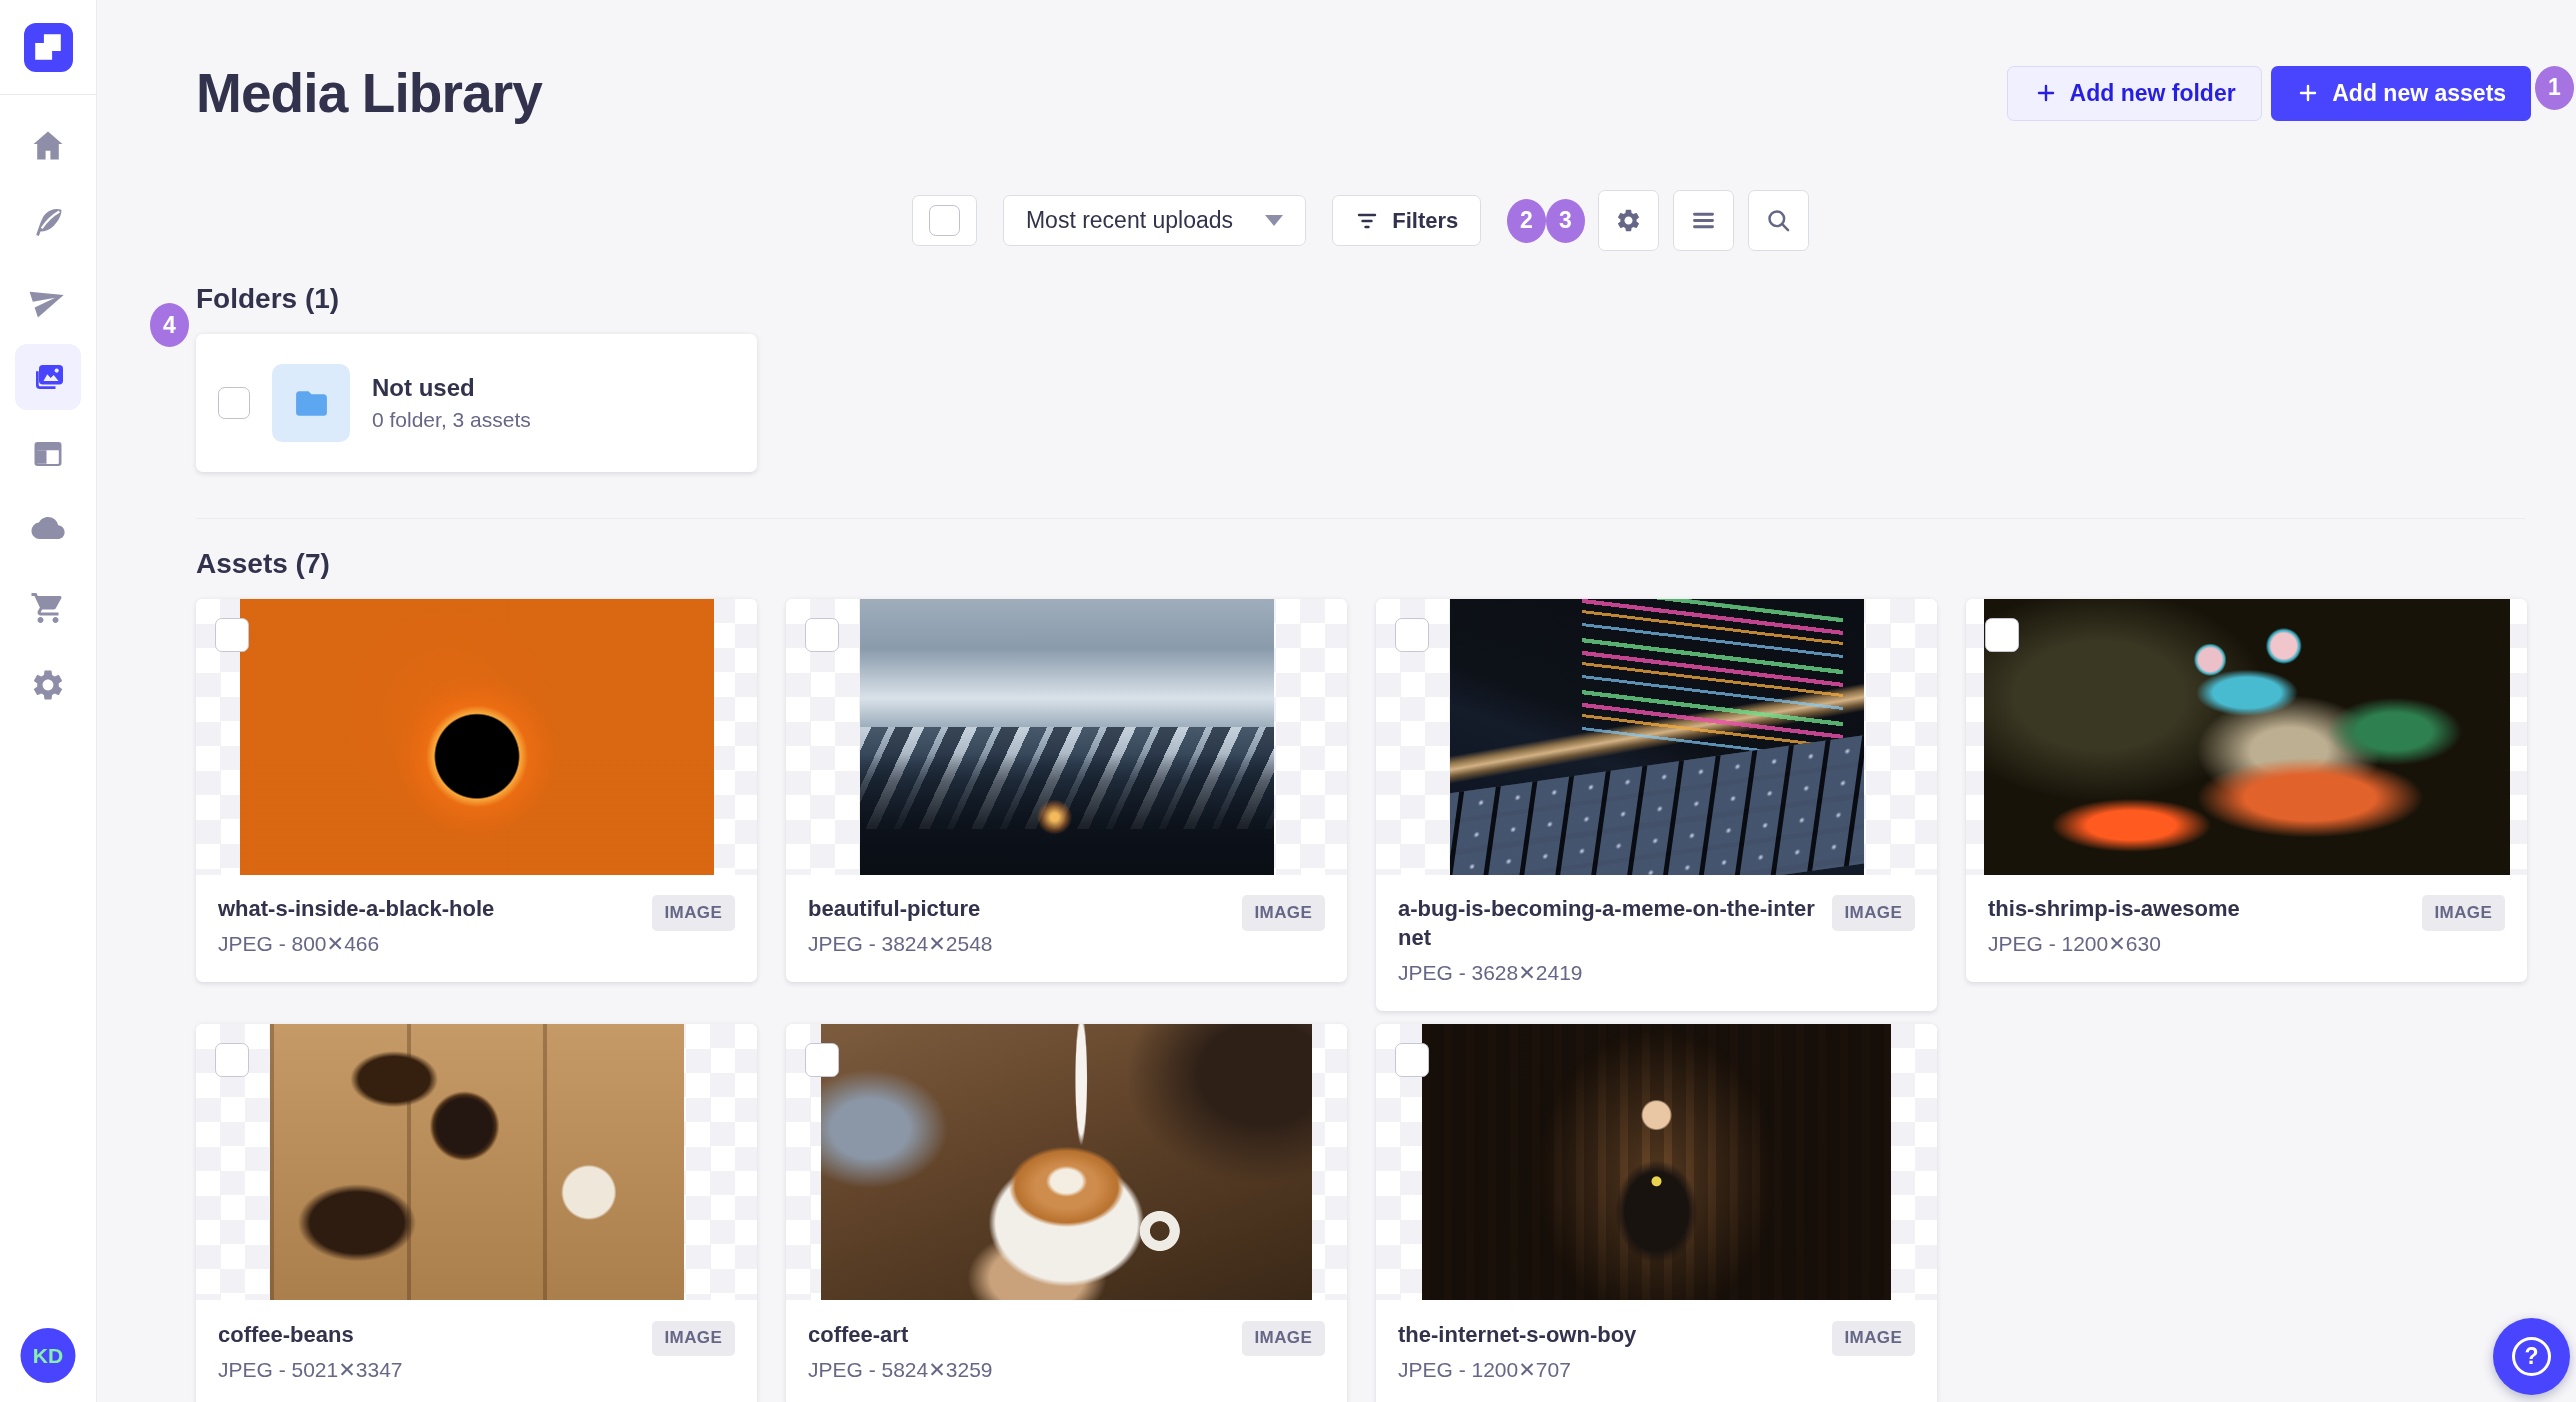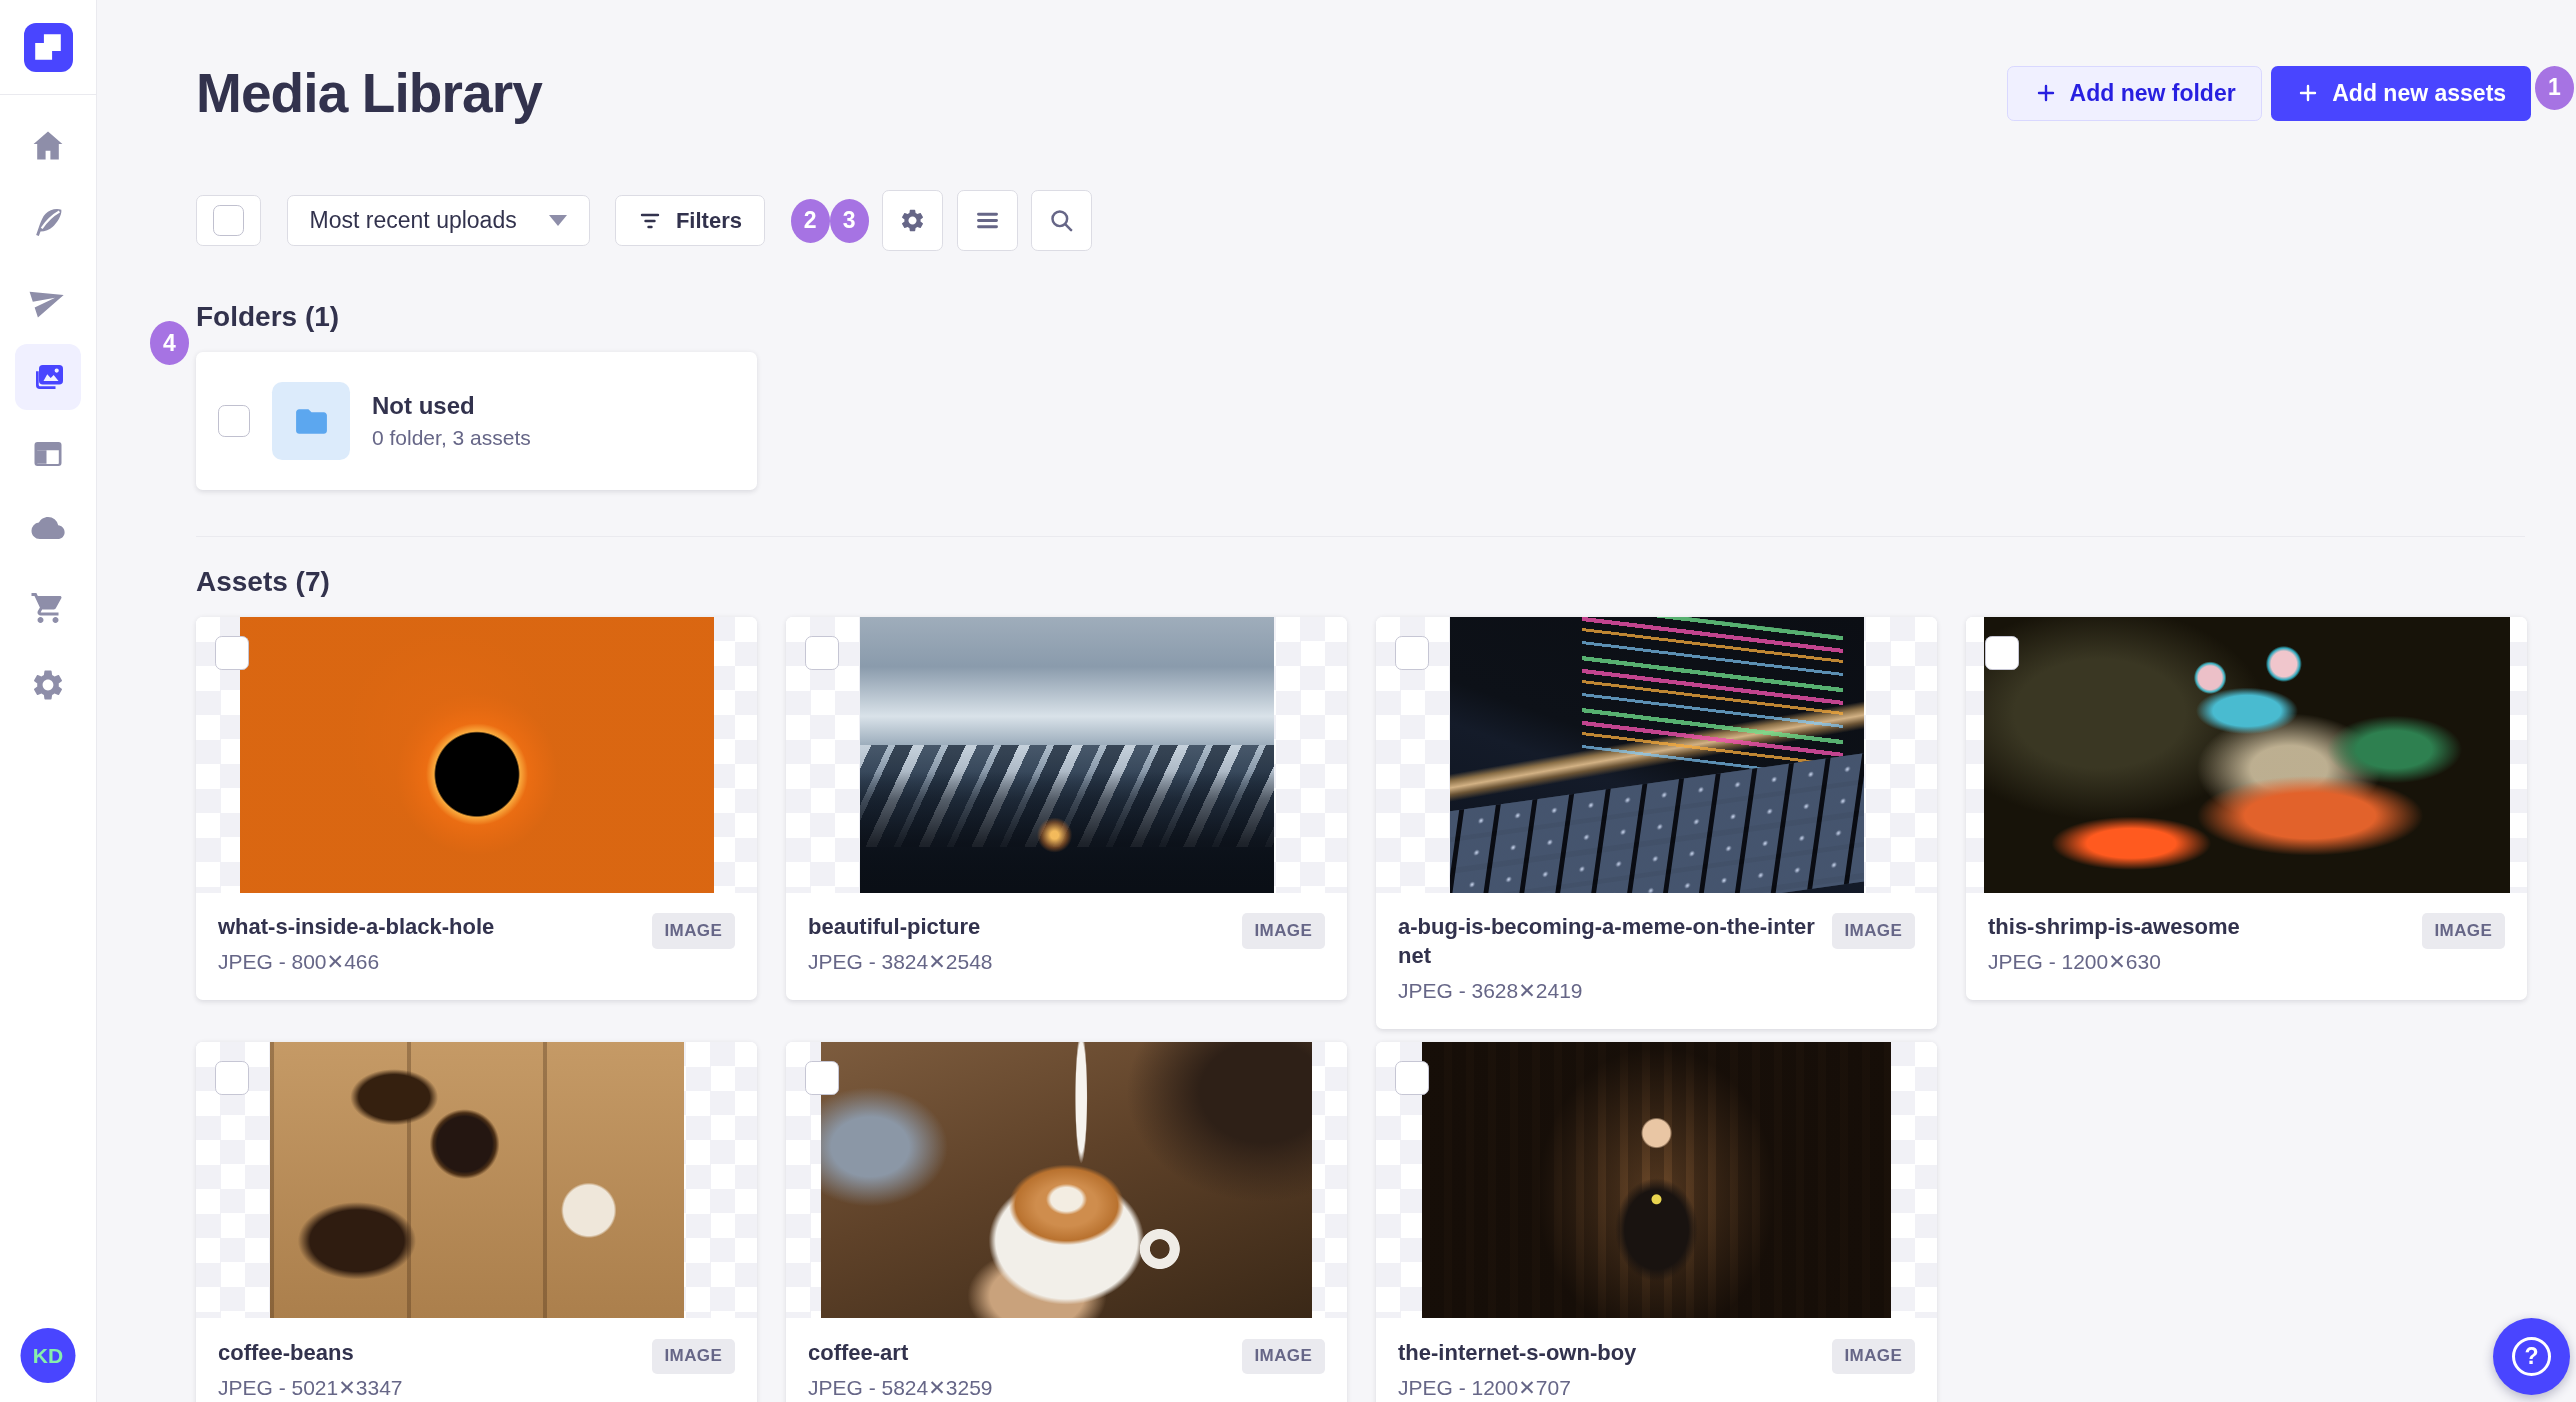--- a/index.html
+++ b/index.html
@@ -25,34 +25,34 @@
   .header-actions{display:flex;align-items:flex-start;gap:9px;position:relative}
   .btn{display:flex;align-items:center;justify-content:center;gap:12px;height:55px;border-radius:6.8px;font-size:23px;font-weight:700;cursor:pointer;border:none}
   .btn svg{width:24px;height:24px}
   .btn-secondary{background:#F0F0FF;border:1.7px solid #D9D8FF;color:#271FE0;padding:0 25.6px}
   .btn-primary{background:#4945FF;color:#fff;padding:0 25px}
 
   .ann{min-width:39px;width:39px;height:44px;border-radius:50%;background:#A673E3;color:#fff;font-size:23px;font-weight:700;display:flex;align-items:center;justify-content:center}
   .ann-overflow{margin-right:-49px;margin-left:-5.1px}
 
   
-  .toolbar{margin-top:65px;display:flex;justify-content:flex-start;align-items:center}
+  .toolbar{margin-top:65px;display:flex;justify-content:center;align-items:center}
   .toolbar-left{display:flex;align-items:center;gap:25.6px}
   .check-btn{width:65px;height:51px;background:#fff;border:1.7px solid #DCDCE4;border-radius:6.8px;display:flex;align-items:center;justify-content:center;cursor:pointer}
   .checkbox{width:31px;height:31px;border:1.7px solid #C0C0CF;border-radius:6.8px;background:#fff}
   .select-btn{height:51px;padding:0 22px;background:#fff;border:1.7px solid #DCDCE4;border-radius:6.8px;display:flex;align-items:center;gap:32px;font-size:23px;color:#32324D;cursor:pointer}
   .caret{width:0;height:0;border-left:9.4px solid transparent;border-right:9.4px solid transparent;border-top:11px solid #8E8EA9}
   .filters-btn{height:51px;padding:0 22px;background:#fff;border:1.7px solid #DCDCE4;border-radius:6.8px;display:flex;align-items:center;gap:13.6px;font-size:22px;font-weight:600;color:#32324D;cursor:pointer}
   .toolbar-right{display:flex;align-items:center;gap:13.6px}
   .icon-btn{width:61px;height:61px;background:#fff;border:1.7px solid #DCDCE4;border-radius:6.8px;display:flex;align-items:center;justify-content:center;cursor:pointer;color:#666687}
   .icon-btn svg{width:27px;height:27px}
 
   
   .section-heading{font-size:28px;font-weight:600;color:#32324D}
-  .folders-head{margin-top:50px;position:relative;display:inline-block}
+  .folders-head{margin-top:32px;position:relative;display:inline-block}
   .ann-4{position:absolute;left:-46px;top:20.4px}
   .folder-card{margin-top:19px;width:561px;height:138px;background:#fff;border-radius:6.8px;box-shadow:0 1.7px 5.1px rgba(33,33,52,.12);display:flex;align-items:center;padding:0 22px;gap:22px;cursor:pointer}
   .f-check{width:32px;height:32px;border:1.7px solid #C0C0CF;border-radius:6.8px;background:#fff;flex:none;cursor:pointer}
   .f-tile{width:78px;height:78px;border-radius:10.2px;background:#DCEBFB;display:flex;align-items:center;justify-content:center;flex:none}
   .f-tile svg{width:37px;height:37px;fill:#5CA7EF}
   .f-name{font-size:24px;font-weight:700;color:#32324D}
   .f-meta{font-size:21px;color:#666687;margin-top:6px}
   .divider{margin-top:46px;border:none;border-top:1.7px solid #EAEAEF}
   .assets-head{margin-top:29px}
 

